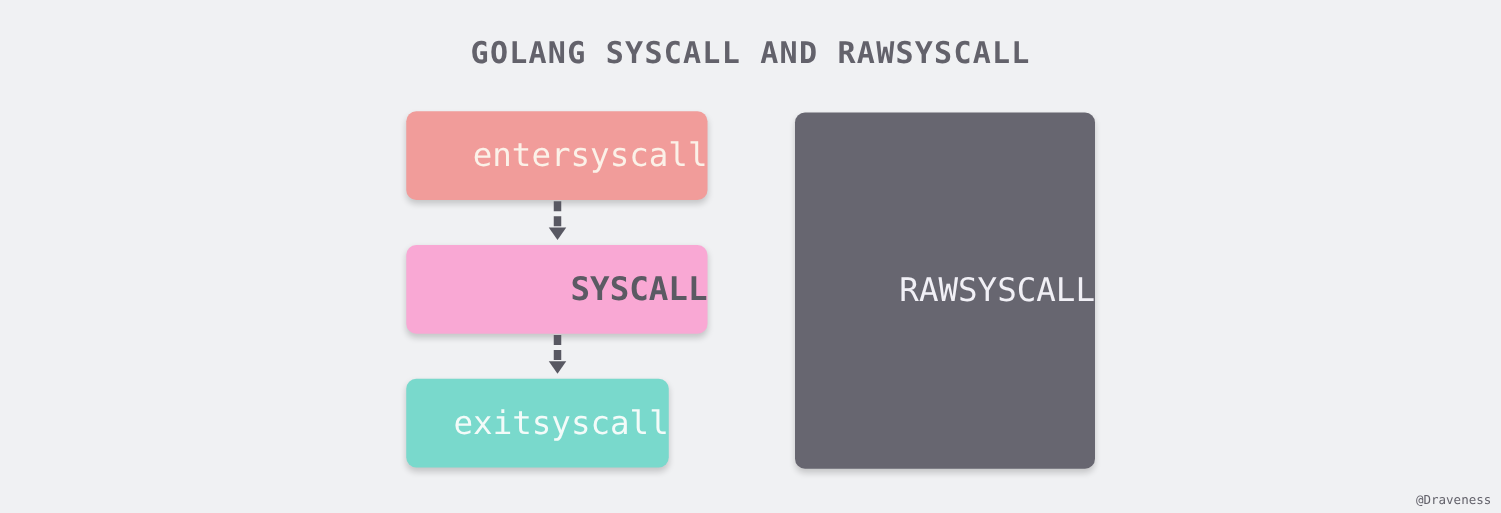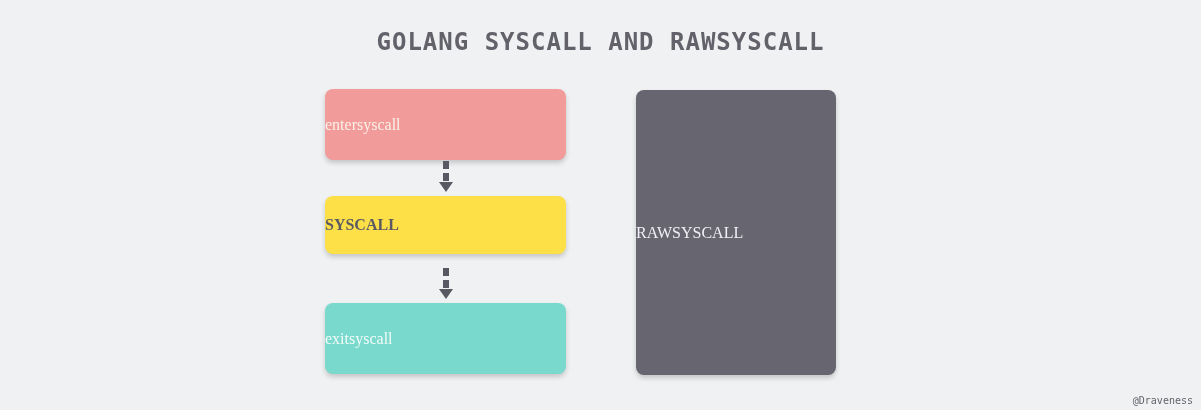--- a/index.html
+++ b/index.html
@@ -1,21 +1,21 @@
 <!DOCTYPE html>
 <html><head>
 <meta charset="utf-8">
 <style>
   html, body { margin:0; padding:0; }
   body { width:1201px; height:410px; background:#f0f1f3; position:relative; overflow:hidden;
          font-family:"DejaVu Sans Mono","Liberation Mono",monospace; }
   .title { position:absolute; left:0; width:1201px; top:28px; text-align:center;
            font-size:24px; font-weight:bold; color:#63626b; letter-spacing:1px; }
-  .box { position:absolute; border-radius:8px; display:flex; align-items:center; justify-content:flex-start;
-         box-shadow:0 3px 5px rgba(0,0,0,0.18); font-size:16px;font-family:Liberation Serif, serif; }
+  .box { position:absolute; border-radius:8px; display:flex; align-items:center; justify-content:flex-end;
+         box-shadow:0 3px 5px rgba(0,0,0,0.18); font-size:26px; }
   .arrow { position:absolute; width:0; }
   .arrow .shaft { position:absolute; left:-3px; width:6px; background:#585862; }
   .arrow .head { position:absolute; left:-7px; width:0; height:0; border-left:7px solid transparent;
                  border-right:7px solid transparent; border-top:10px solid #585862; }
   .credit { position:absolute; right:8px; bottom:4px; font-size:10px; color:#63626b; }
 </style>
 </head>
 <body>
 
 <div class="title">GOLANG SYSCALL AND RAWSYSCALL</div>
@@ -23,31 +23,31 @@
 <div class="box" style="left:325px; top:89px; width:241px; height:71px; background:#f19c9a; color:#fbf1e8;">
   <span>entersyscall</span>
 </div>
 
 <div class="arrow" style="left:446px; top:161px;">
   <div class="shaft" style="top:0; height:8px;"></div>
   <div class="shaft" style="top:12px; height:8px;"></div>
   <div class="head" style="top:21px;"></div>
 </div>
 
-<div class="box" style="left:325px; top:196px; width:241px; height:58px; background:#fde047; color:#5b5a63; font-weight:bold;">
+<div class="box" style="left:325px; top:196px; width:241px; height:71px; background:#f9a8d4; color:#5b5a63; font-weight:bold;">
   <span>SYSCALL</span>
 </div>
 
 <div class="arrow" style="left:446px; top:268px;">
   <div class="shaft" style="top:0; height:8px;"></div>
   <div class="shaft" style="top:12px; height:8px;"></div>
   <div class="head" style="top:21px;"></div>
 </div>
 
-<div class="box" style="left:325px; top:303px; width:241px; height:71px; background:#79d9cc; color:#f3fbf9;">
+<div class="box" style="left:325px; top:303px; width:210px; height:71px; background:#79d9cc; color:#f3fbf9;">
   <span>exitsyscall</span>
 </div>
 
-<div class="box" style="left:636px; top:90px; width:200px; height:285px; background:#676670; color:#f1f0f6;">
+<div class="box" style="left:636px; top:90px; width:240px; height:285px; background:#676670; color:#f1f0f6;">
   <span>RAWSYSCALL</span>
 </div>
 
 <div class="credit">@Draveness</div>
 
 </body></html>

